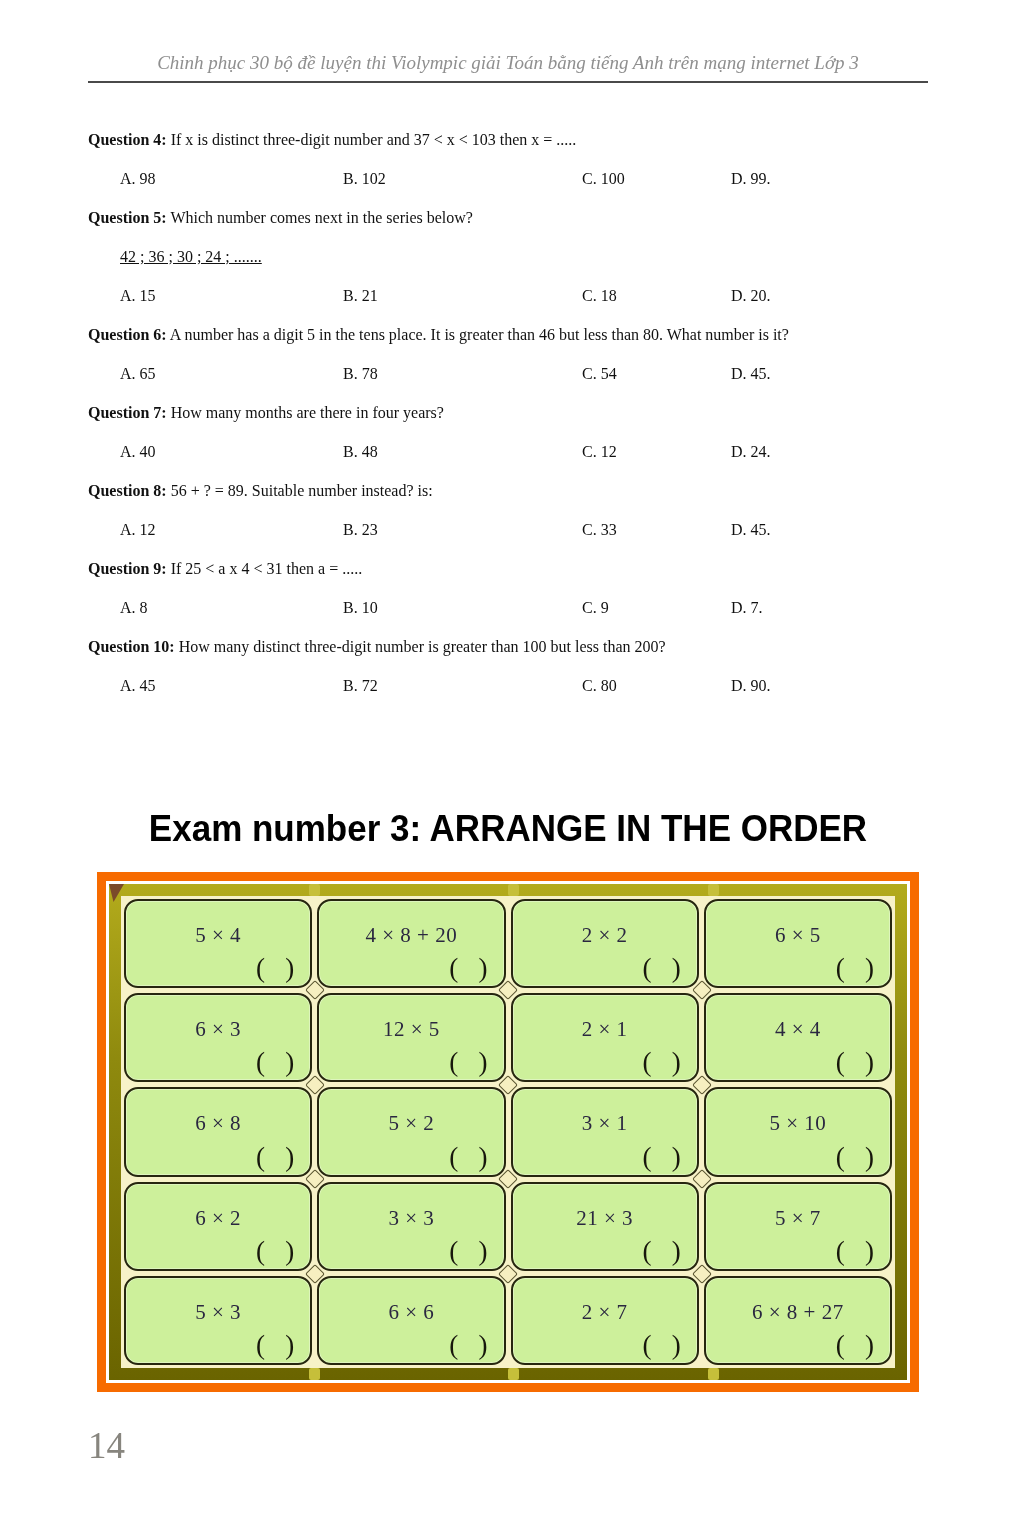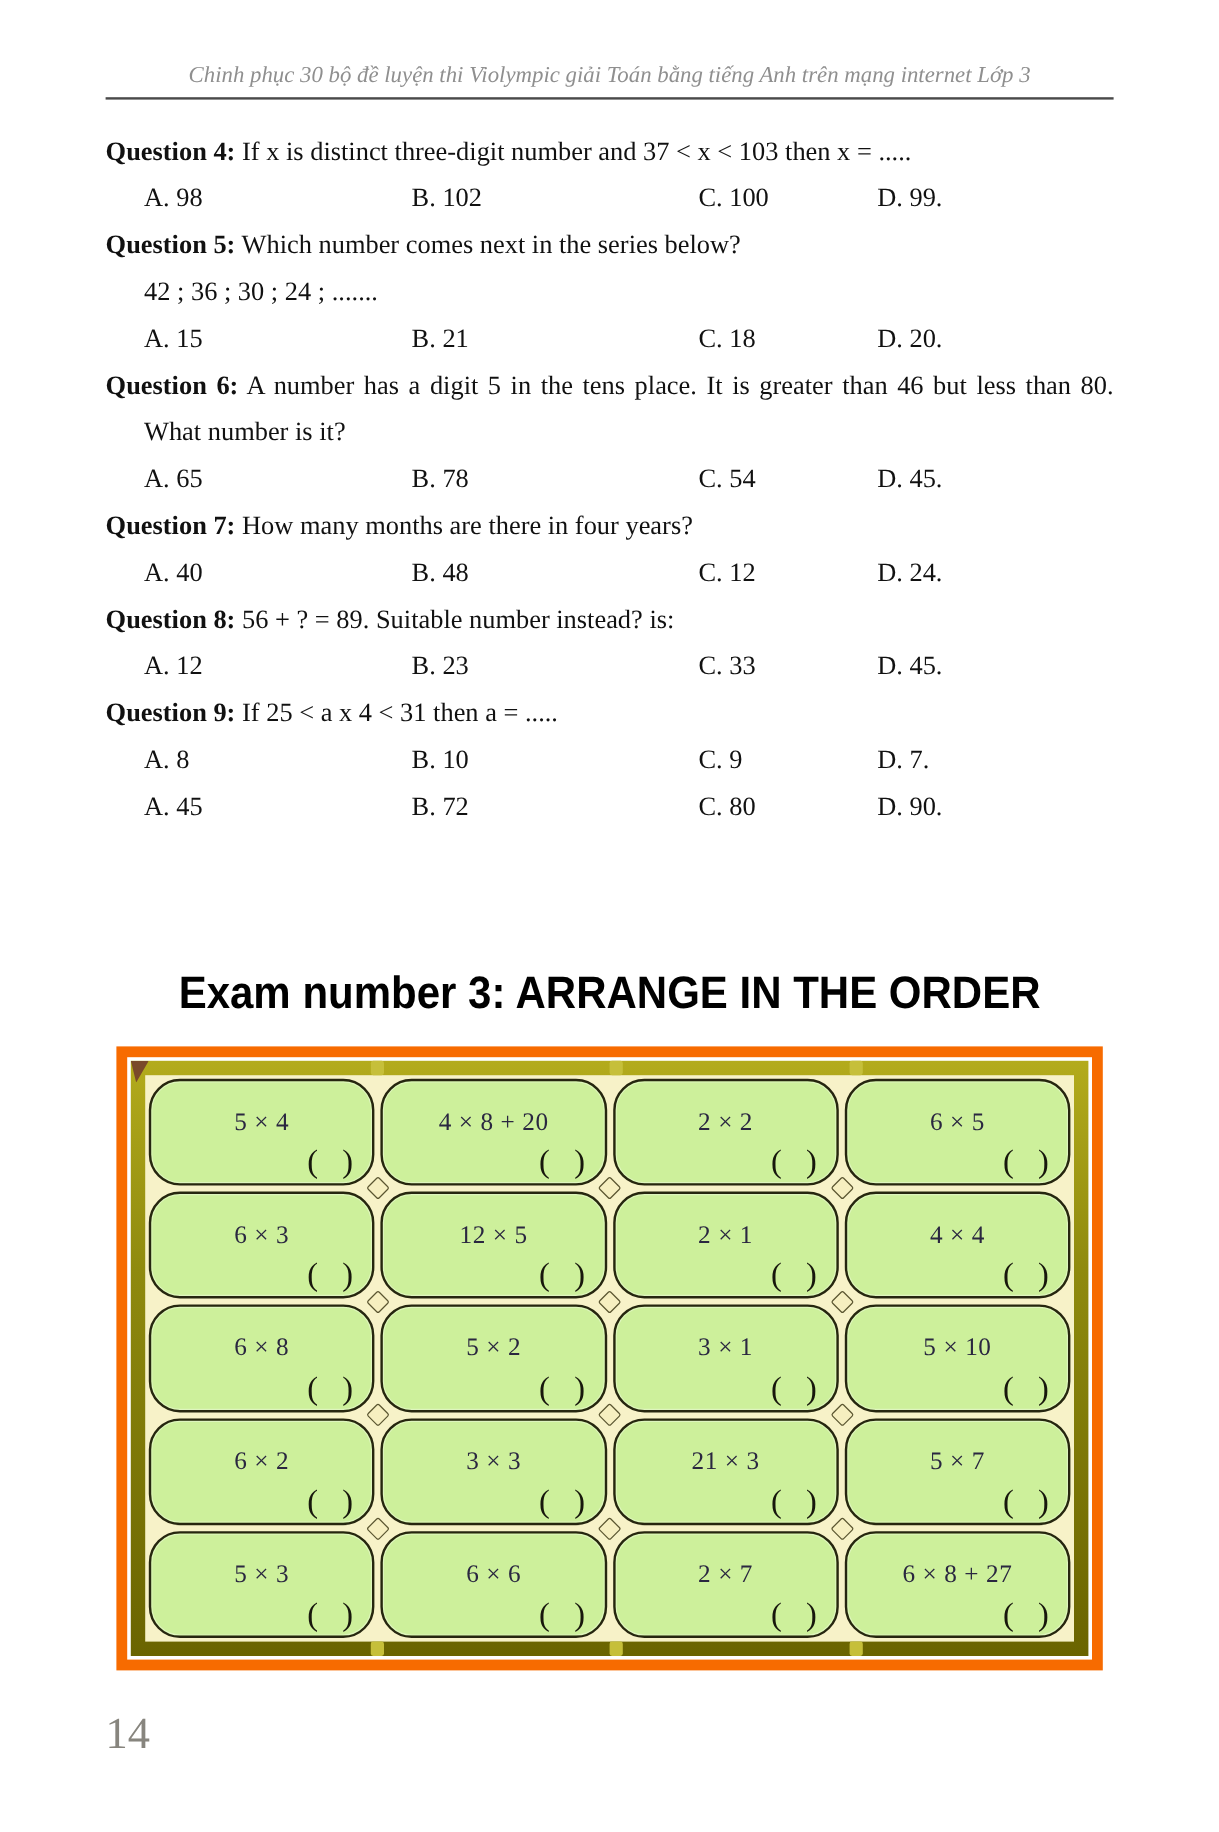--- a/index.html
+++ b/index.html
@@ -5,26 +5,26 @@
   html,body{margin:0;padding:0;}
   body{width:1016px;height:1527px;position:relative;background:#ffffff;
        font-family:"Liberation Serif", serif;color:#111;}
 
   
   .header{position:absolute;left:88px;right:88px;top:52px;text-align:center;
           font-style:italic;font-size:19px;color:#8f8f8f;
           padding-bottom:7px;border-bottom:2px solid #4a4a4a;}
 
   
-  .questions{position:absolute;left:88px;right:88px;top:106px;
-             font-size:22px;line-height:39px;}
+  .questions{position:absolute;left:88px;right:88px;top:120px;
+             font-size:16px;line-height:39px;}
   .q{padding-left:32px;text-indent:-32px;text-align:justify;}
   .q.oneline{white-space:nowrap;text-align:left;}
   .qlabel{font-weight:bold;}
-  .series{padding-left:32px;}
+  .series{padding-left:32px;text-decoration:underline;}
   .opts{position:relative;height:39px;}
   .opts span{position:absolute;top:0;}
   .opt0{left:32px;}  .opt1{left:255px;}  .opt2{left:448px;margin-left:46px;}  .opt3{left:643px;}
 
   
   .exam-title{position:absolute;left:0;right:0;top:808px;text-align:center;
               font-family:"Liberation Sans", sans-serif;font-weight:bold;
               font-size:35px;letter-spacing:0px;color:#000;
               transform:scaleY(1.08);transform-origin:center;}
 
@@ -37,21 +37,21 @@
           padding:12px;}
   .tick{position:absolute;width:11px;height:12px;background:#c6bf3a;
         border-radius:2px;}
   .corner{position:absolute;left:0;top:0;width:15px;height:18px;
           background:#7a4a2a;clip-path:polygon(0 0,100% 0,30% 100%);}
   .cards-area{position:relative;width:100%;height:100%;box-sizing:border-box;
               background:#f7f2c8;padding:3px;display:grid;
               grid-template-columns:repeat(4,1fr);
               grid-template-rows:repeat(5,1fr);gap:5px;}
   .card{position:relative;background:#cdf09b;border:2px solid #26260f;
-        border-radius:26px;box-sizing:border-box;
+        border-radius:14px;box-sizing:border-box;
         box-shadow:inset 0 0 0 1px rgba(255,255,255,.35);padding-left:16px;}
   .expr{position:absolute;left:0;right:0;top:40%;transform:translateY(-50%);
         text-align:center;font-size:21px;color:#2a2740;letter-spacing:.5px;}
   .paren{position:absolute;right:16px;bottom:2px;font-size:27px;color:#17170c;
          white-space:pre;}
   .star{position:absolute;width:12px;height:12px;background:#f6efc0;
         border:1px solid #5a5530;transform:translate(-50%,-50%) rotate(45deg);
         border-radius:2px;}
 
   
@@ -107,20 +107,21 @@
   </div>
 
   <div class="q oneline"><span class="qlabel">Question 9:</span><span> If 25 &lt; a x 4 &lt; 31 then a = .....</span></div>
   <div class="opts">
     <span class="opt0">A. 8</span>
     <span class="opt1">B. 10</span>
     <span class="opt2">C. 9</span>
     <span class="opt3">D. 7.</span>
   </div>
 
+  <div class="q"><span class="qlabel">Question 10:</span><span> How many distinct three-digit number is greater than 100 but less than 200?</span></div>
   <div class="opts">
     <span class="opt0">A. 45</span>
     <span class="opt1">B. 72</span>
     <span class="opt2">C. 80</span>
     <span class="opt3">D. 90.</span>
   </div>
 
 </div>
 
 <div class="exam-title">Exam number 3: ARRANGE IN THE ORDER</div>

